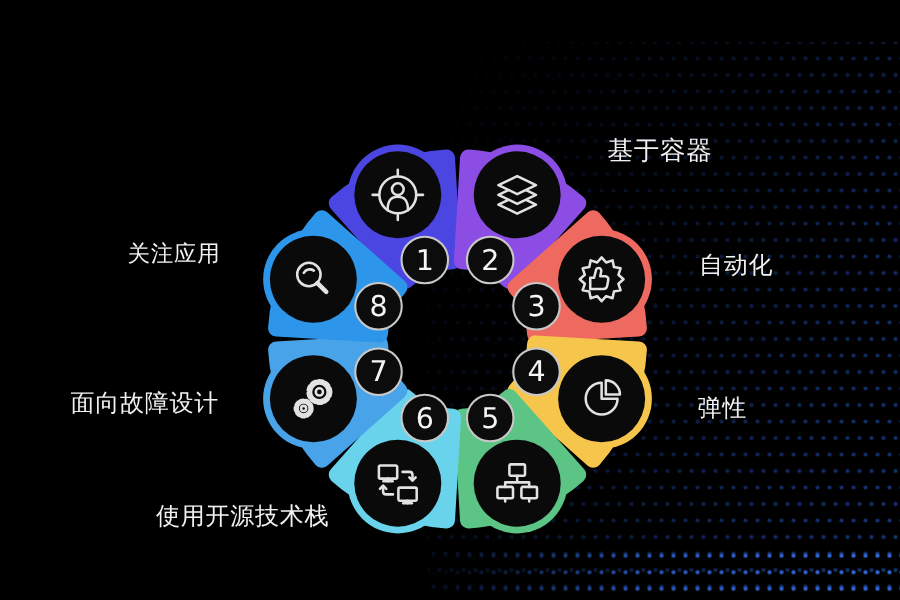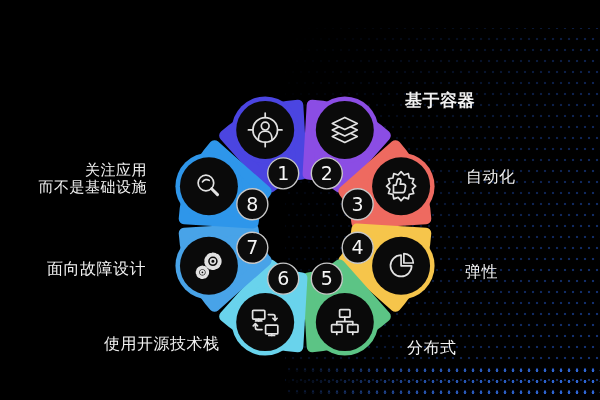--- a/index.html
+++ b/index.html
@@ -29,21 +29,21 @@
   #wheel .icon .thick{stroke-width:3;}
   #wheel .num{
     fill:#f5f5f5;font-size:19px;font-weight:500;text-anchor:middle;
     font-family:"DejaVu Sans","Liberation Sans",sans-serif;
   }
   .seg-label{
     position:absolute;color:#f2f2f2;font-weight:500;white-space:nowrap;
     letter-spacing:0.5px;
   }
   #lbl1{top:89px;right:383px;font-size:17px;}
-  #lbl2{top:89px;left:405px;font-size:17px;font-weight:bold;}
+  #lbl2{top:89px;left:405px;font-size:17px;}
   #lbl3{top:167px;left:466px;font-size:16px;font-family:Liberation Mono, monospace;}
   #lbl4{top:262px;left:465px;font-size:16px;}
   #lbl5{top:338px;left:407px;font-size:16px;}
   #lbl6{top:334px;left:104px;font-size:16px;}
   #lbl7{top:259px;right:454px;font-size:16px;}
   #lbl8{top:162px;right:453px;font-size:15px;line-height:16.5px;text-align:right;}
 </style>
 </head>
 <body>
 
@@ -161,20 +161,18 @@
        <path d="M-6.4,-4.3 a4.7,4.7 0 0 1 6.7,-1.5"></path>
         </g>
         <circle cx="252.33886664685664" cy="204.18704435518993" r="15.5" fill="#0c0c0c" stroke="#c8c8c8" stroke-width="1.4"></circle>
         <text x="252.33886664685664" y="210.68704435518993" class="num">8</text>
       </g>
     </svg>
 
   <div class="seg-label" id="lbl2">基于容器</div>
   <div class="seg-label" id="lbl3">自动化</div>
   <div class="seg-label" id="lbl4">弹性</div>
-  <div class="seg-label" id="lbl5">分布式</div>
   <div class="seg-label" id="lbl6">使用开源技术栈</div>
   <div class="seg-label" id="lbl7">面向故障设计</div>
   <div class="seg-label" id="lbl8">
     <span>关注应用</span><br>
-    <span>而不是基础设施</span>
   </div>
 </div>
 
 </body></html>

